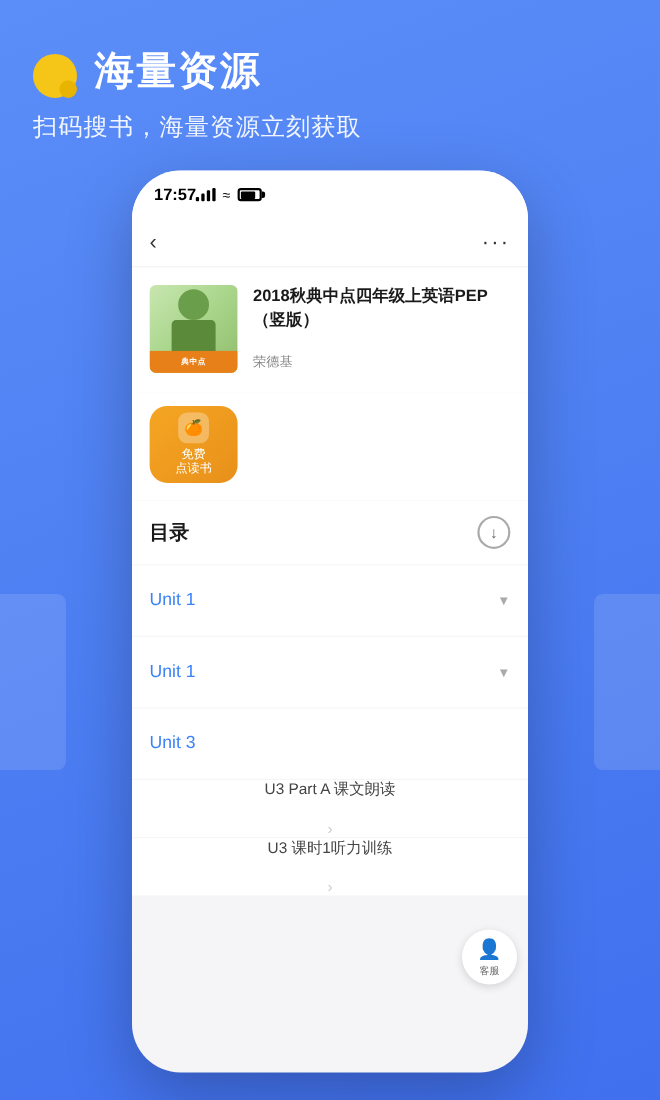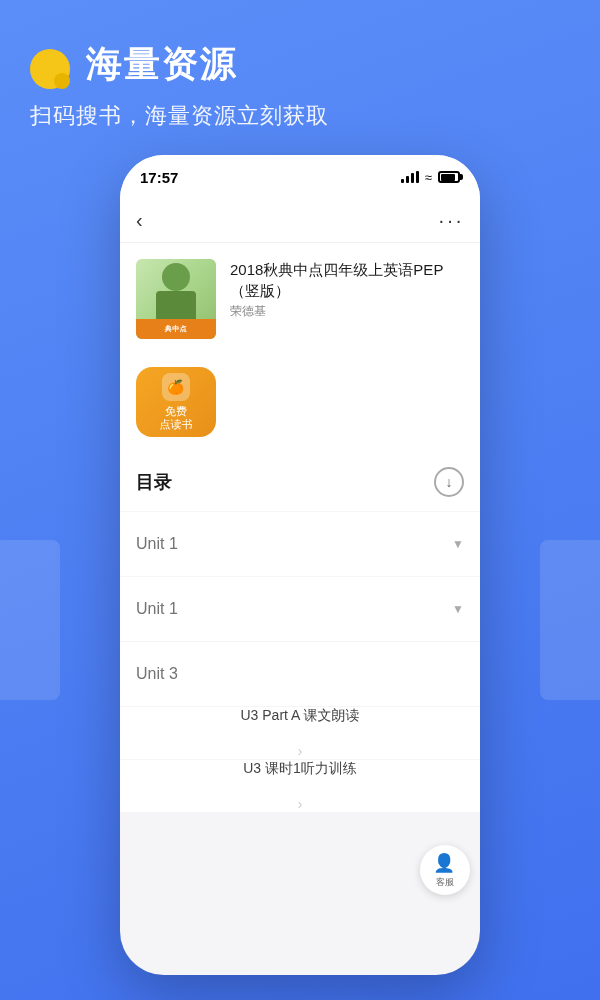--- a/index.html
+++ b/index.html
@@ -112,23 +112,21 @@
       overflow: hidden;
       z-index: 3;
     }
 
     
     .status-bar {
       background: white;
       height: 44px;
       display: flex;
       align-items: center;
-      justify-content: space-between;
       padding: 0 20px;
-      gap: 24px;
     }
 
     .status-time {
       font-size: 15px;
       font-weight: 600;
       color: #000;
     }
 
     .status-icons {
       display: flex;
@@ -278,24 +276,24 @@
       text-align: center;
       letter-spacing: 0.5px;
     }
 
     .book-details {
       flex: 1;
     }
 
     .book-title {
       font-size: 15px;
-      font-weight: 400;
+      font-weight: 700;
       color: #1a1a1a;
       line-height: 1.4;
-      margin-bottom: 2px;
+      margin-bottom: 20px;
     }
 
     .book-author {
       font-size: 12px;
       color: #888;
       margin-bottom: 3px;
     }
 
     .book-publisher {
       font-size: 12px;
@@ -377,21 +375,21 @@
       display: flex;
       align-items: center;
       justify-content: space-between;
       height: 64px;
       cursor: pointer;
     }
 
     .unit-name {
       font-size: 16px;
       font-weight: 500;
-      color: #737373;
+      color: #3b82f6;
     }
 
     .chevron-down {
       color: #aaa;
       font-size: 12px;
     }
 
     
     .sub-unit-item {
       background: white;

